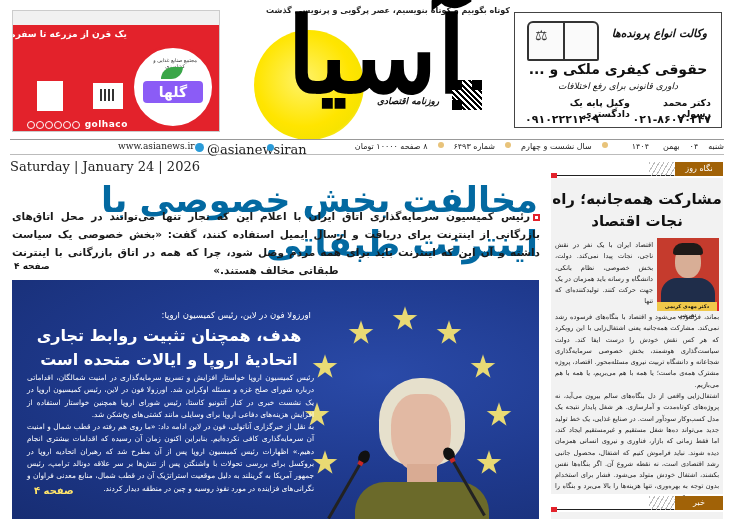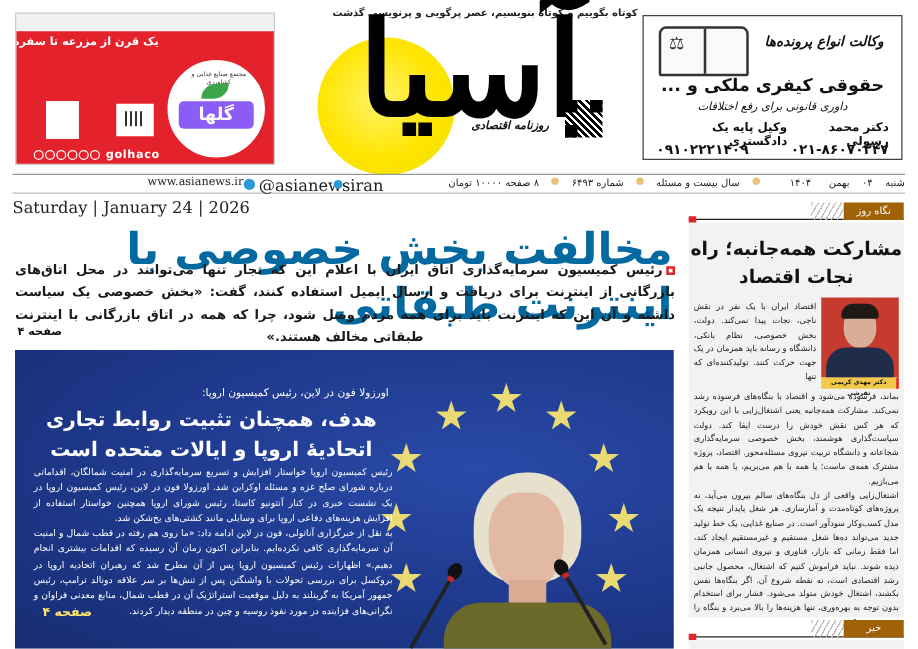--- a/index.html
+++ b/index.html
@@ -178,21 +178,21 @@
   <span class="web">www.asianews.ir</span>
   <span class="tg"></span>
   <span class="handle">@asianewsiran</span>
   <span class="ver"></span>
   <div class="fa">
     <span>شنبه</span>
     <span style="margin:0 10px">۰۴</span>
     <span>بهمن</span>
     <span style="margin:0 14px">۱۴۰۴</span>
     <span class="bullet"></span>
-    <span>سال بیست و مسئله</span>
+    <span>سال نشست و چهارم</span>
     <span class="bullet"></span>
     <span>شماره ۶۴۹۳</span>
     <span class="bullet"></span>
     <span>۸ صفحه ۱۰۰۰۰ تومان</span>
   </div>
 </div>
 
 <h1 class="lead-title">مخالفت بخش خصوصی با اینترنت طبقاتی</h1>
 <div class="lead-body">
   <span class="sq"></span><span>رئیس کمیسیون سرمایه‌گذاری اتاق ایران با اعلام این که تجار تنها می‌توانند در محل اتاق‌های بازرگانی از اینترنت برای دریافت و ارسال ایمیل استفاده کنند، گفت: «بخش خصوصی یک سیاست داشته و آن این که اینترنت باید برای همه مردم وصل شود، چرا که همه در اتاق بازرگانی با اینترنت طبقاتی مخالف هستند.»</span>

